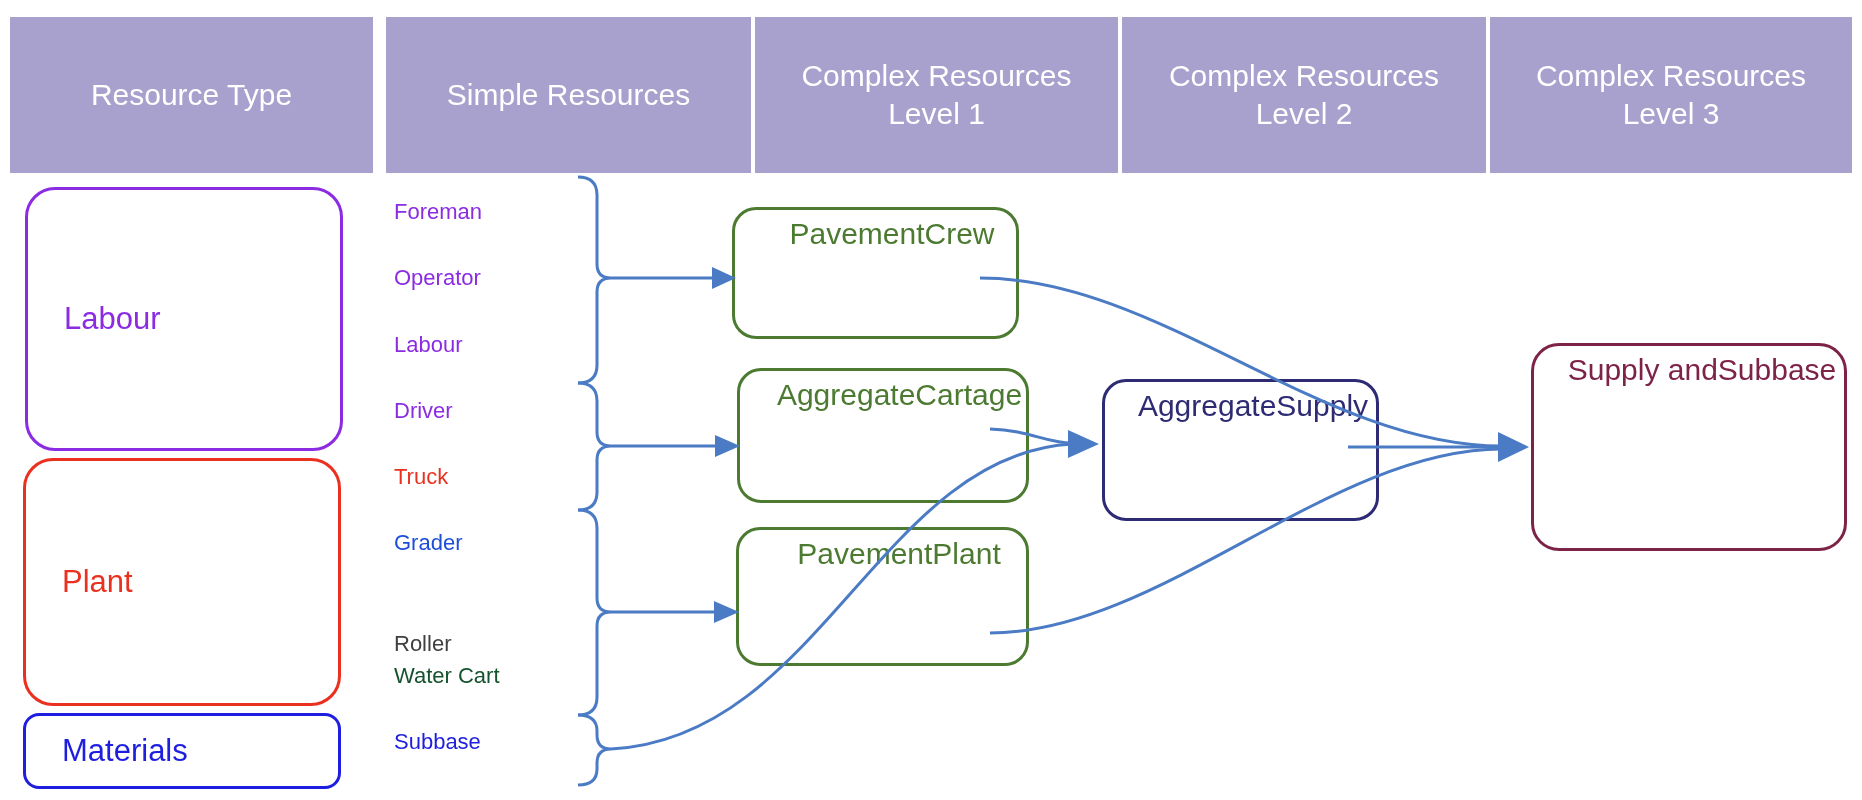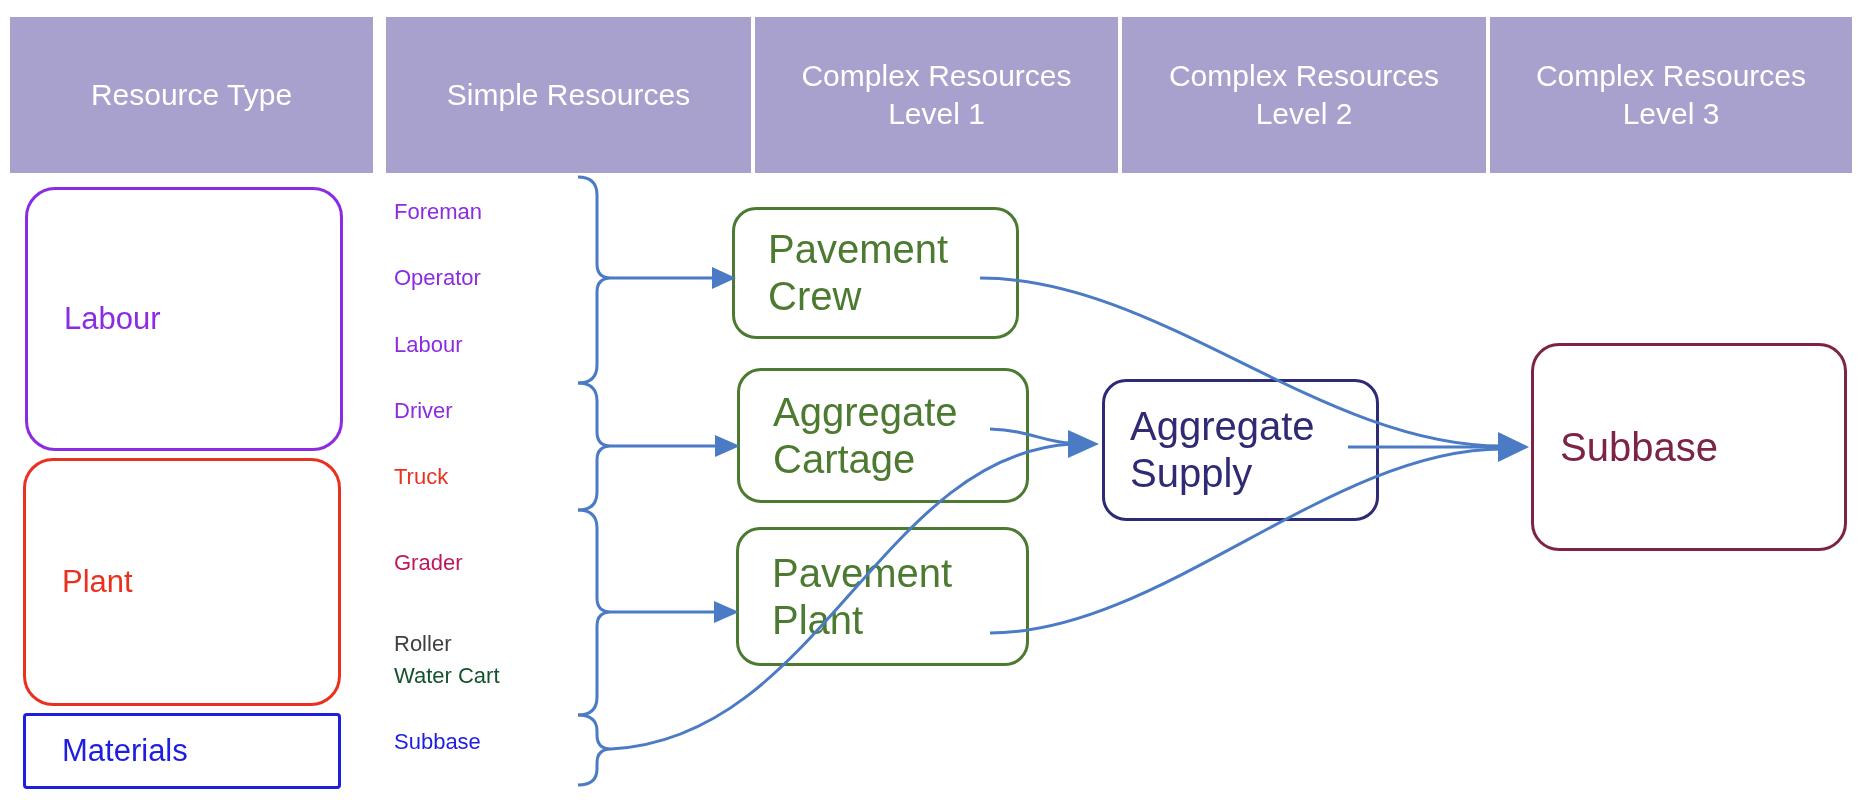--- a/index.html
+++ b/index.html
@@ -22,22 +22,22 @@
   }
   .type-box .lbl{font-size:31px;padding-left:36px;white-space:nowrap;}
   
   .item{
     position:absolute;left:394px;height:36px;line-height:36px;
     font-size:22px;white-space:nowrap;
   }
   
   .flow-box{
     position:absolute;background:transparent;border:3px solid;border-radius:24px;
-    display:flex;flex-direction:column;justify-content:center;
-    font-size:40px;line-height:47px;
+    display:flex;flex-direction:row;justify-content:center;
+    font-size:30px;line-height:47px;
   }
   .flow-box span{display:block;}
   .green-box{border-color:var(--green,#4C7A31);color:var(--green,#4C7A31);padding-left:33px;}
   .indigo-box{border-color:var(--indigo,#2E2B74);color:var(--indigo,#2E2B74);padding-left:25px;}
   .maroon-box{border-color:var(--maroon,#7D2347);color:var(--maroon,#7D2347);padding-left:26px;border-radius:28px;line-height:48px;}
   
   #wires{position:absolute;left:0;top:0;width:1862px;height:800px;pointer-events:none;}
   #wires path{stroke:var(--connector,#4A7BC4);stroke-width:3;fill:none;}
   #wires polygon{fill:var(--connector,#4A7BC4);stroke:none;}
 </style>
@@ -64,30 +64,30 @@
   <span>Complex Resources</span>
     <span>Level 3</span>
 </div>
 
 <div class="type-box" style="left: 25px; top: 187px; width: 312px; height: 258px; border-radius: 30px; border-color: rgb(139, 43, 226);">
   <span class="lbl" style="color: rgb(139, 43, 226);">Labour</span>
 </div>
 <div class="type-box" style="left: 23px; top: 458px; width: 312px; height: 242px; border-radius: 30px; border-color: rgb(234, 49, 32);">
   <span class="lbl" style="color: rgb(234, 49, 32);">Plant</span>
 </div>
-<div class="type-box" style="left: 23px; top: 713px; width: 312px; height: 70px; border-radius: 4px; border-color: rgb(30, 30, 224);">
+<div class="type-box" style="left: 23px; top: 713px; width: 312px; height: 70px; border-radius: 16px; border-color: rgb(30, 30, 224);">
   <span class="lbl" style="color: rgb(30, 30, 224);">Materials</span>
 </div>
 
 <span class="item" style="top: 194px; color: rgb(139, 43, 226);">Foreman</span>
 <span class="item" style="top: 260px; color: rgb(139, 43, 226);">Operator</span>
 <span class="item" style="top: 327px; color: rgb(139, 43, 226);">Labour</span>
 <span class="item" style="top: 393px; color: rgb(139, 43, 226);">Driver</span>
 <span class="item" style="top: 459px; color: rgb(234, 49, 32);">Truck</span>
-<span class="item" style="top: 525px; color: #be185d; margin-top: 20px;">Grader</span>
+<span class="item" style="top: 525px; color: #1d4ed8;">Grader</span>
 <span class="item" style="top: 592px; color: #404040; margin-top: 34px;">Roller</span>
 <span class="item" style="top: 658px; color: #14532d;">Water Cart</span>
 <span class="item" style="top: 724px; color: rgb(30, 30, 224);">Subbase</span>
 
 <div class="flow-box green-box" style="left:732px;top:207px;width:248px;height:126px;">
   <span>Pavement</span>
   <span>Crew</span>
 </div>
 <div class="flow-box green-box" style="left:737px;top:368px;width:253px;height:129px;">
   <span>Aggregate</span>
@@ -97,20 +97,21 @@
   <span>Pavement</span>
   <span>Plant</span>
 </div>
 
 <div class="flow-box indigo-box" style="left:1102px;top:379px;width:246px;height:136px;">
   <span>Aggregate</span>
   <span>Supply</span>
 </div>
 
 <div class="flow-box maroon-box" style="left:1531px;top:343px;width:284px;height:202px;">
+  <span>Supply and</span>
   <span>Subbase</span>
 </div>
 
 <svg id="wires" viewBox="0 0 1862 800">
 
   <path d="M578,177 Q597,177 597,195 L597,264 Q597,278 611,278 Q597,278 597,292 L597,365 Q597,383 578,383"></path>
   <path d="M578,383 Q597,383 597,401 L597,432 Q597,446 611,446 Q597,446 597,460 L597,492 Q597,510 578,510"></path>
   <path d="M578,510 Q597,510 597,528 L597,598 Q597,612 611,612 Q597,612 597,626 L597,697 Q597,715 578,715"></path>
   <path d="M578,715 Q597,715 597,731 L597,735 Q597,749 611,749 Q597,749 597,763 L597,769 Q597,785 578,785"></path>
 

